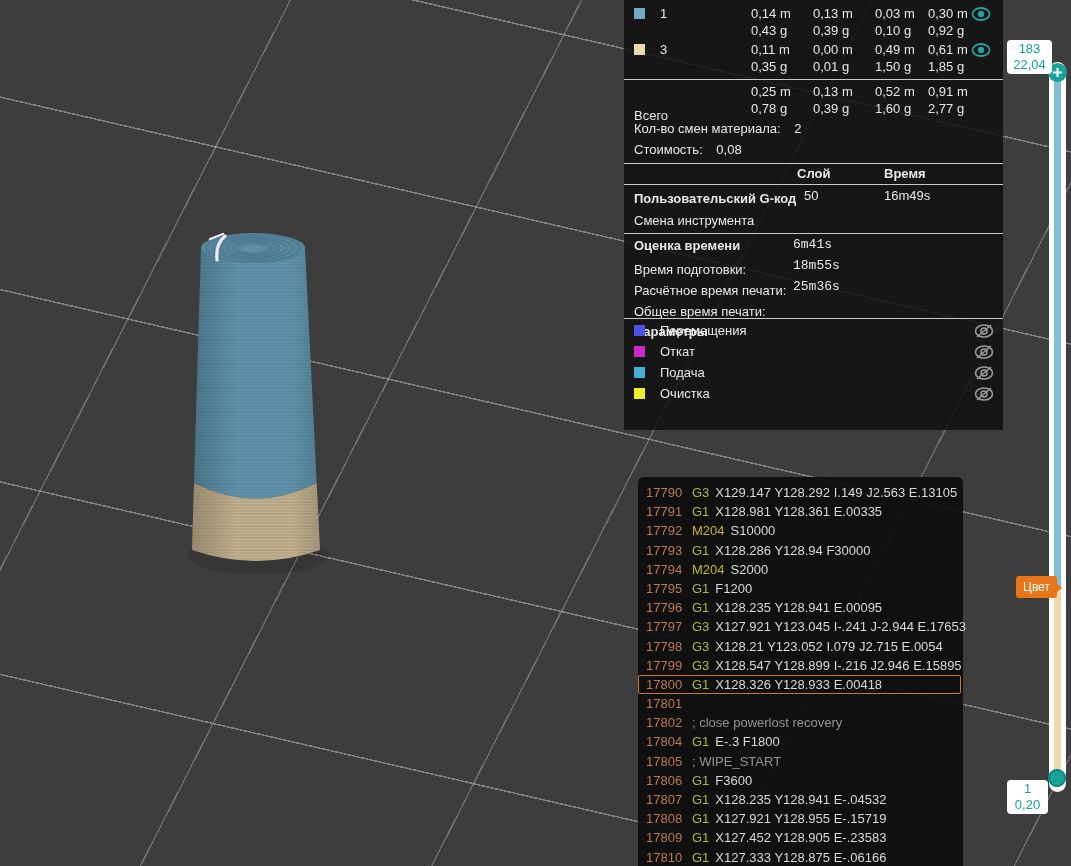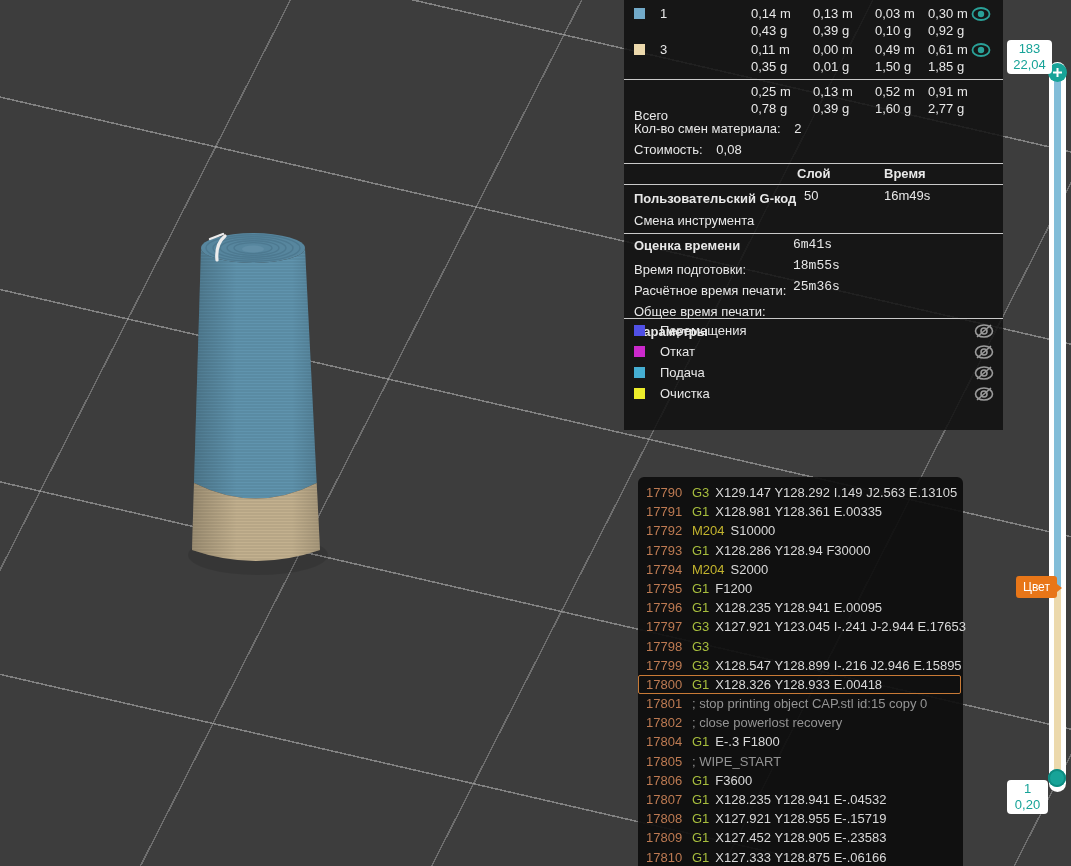--- a/index.html
+++ b/index.html
@@ -302,34 +302,34 @@
       <span class="largs">X128.235 Y128.941 E.00095</span>
     </div>
   <div class="gline">
       <span class="lnum">17797</span>
       <span class="lcmd g">G3</span>
       <span class="largs">X127.921 Y123.045 I-.241 J-2.944 E.17653</span>
     </div>
   <div class="gline">
       <span class="lnum">17798</span>
       <span class="lcmd g">G3</span>
+      <span class="largs">X128.21 Y123.052 I.079 J2.715 E.0054</span>
     </div>
   <div class="gline">
       <span class="lnum">17799</span>
       <span class="lcmd g">G3</span>
       <span class="largs">X128.547 Y128.899 I-.216 J2.946 E.15895</span>
     </div>
   <div class="gline selected">
       <span class="lnum">17800</span>
       <span class="lcmd g">G1</span>
       <span class="largs">X128.326 Y128.933 E.00418</span>
     </div>
   <div class="gline">
       <span class="lnum">17801</span>
-      <span class="largs comment">; stop printing object CAP.stl id:15 copy 0</span>
     </div>
   <div class="gline">
       <span class="lnum">17802</span>
       <span class="largs comment">; close powerlost recovery</span>
     </div>
   <div class="gline">
       <span class="lnum">17804</span>
       <span class="lcmd g">G1</span>
       <span class="largs">E-.3 F1800</span>
     </div>

